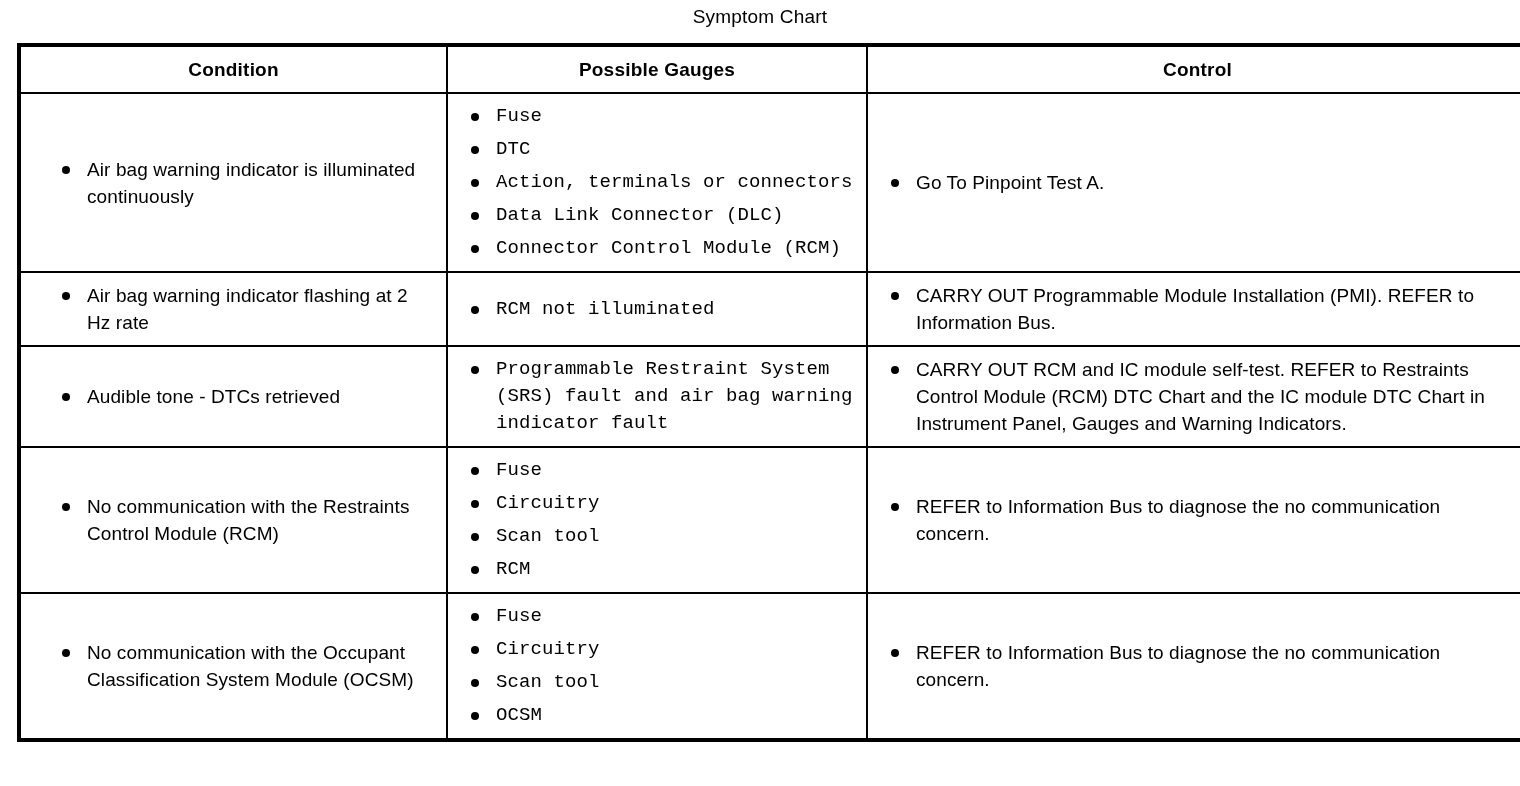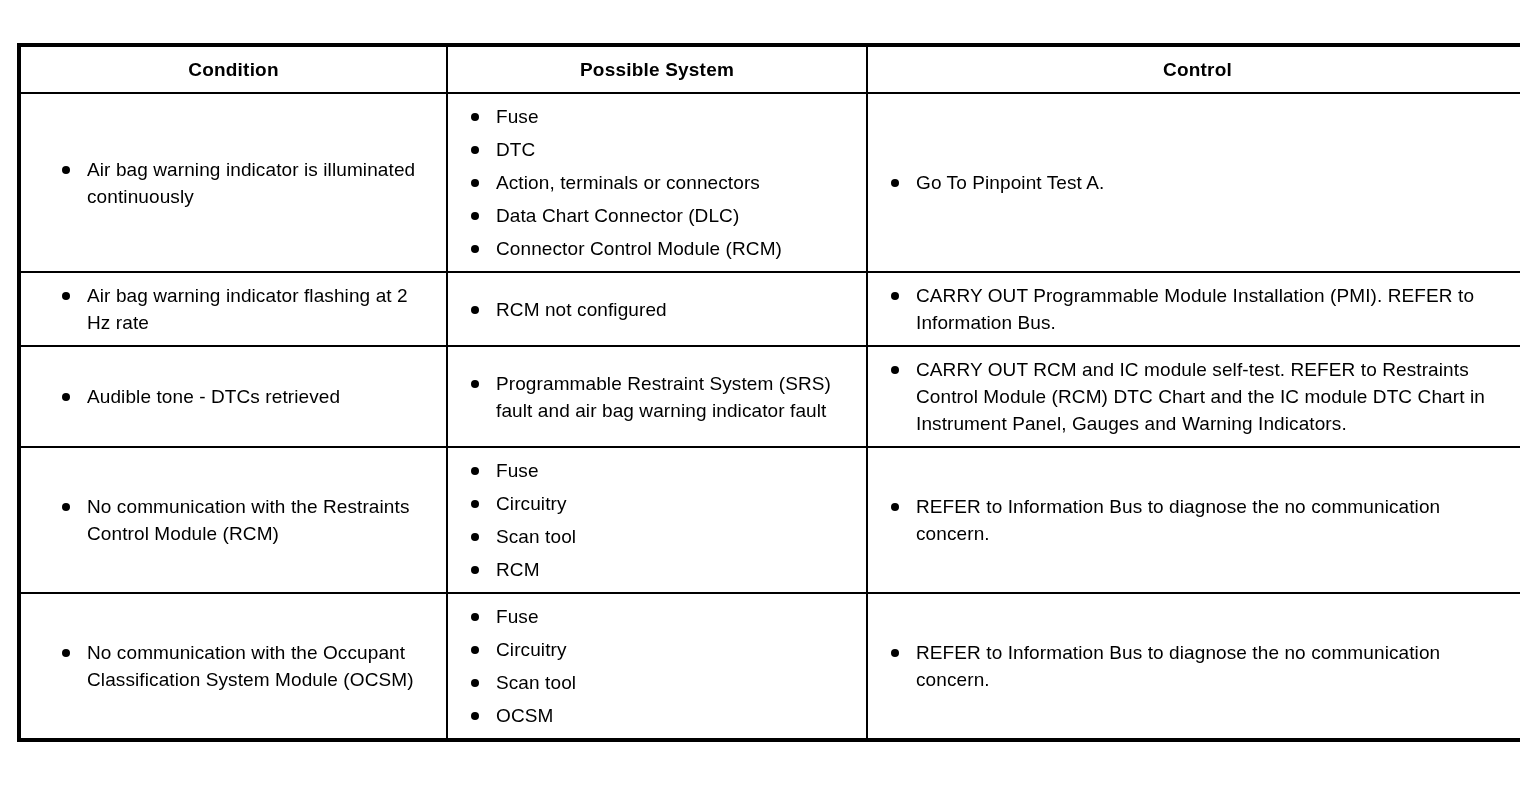--- a/index.html
+++ b/index.html
@@ -98,61 +98,62 @@
     height: 8px;
     border-radius: 50%;
     background: #000;
   }
 
   
   ul.bullets.tight > li + li {
   }
 
   .cell-cond .cell-inner { padding-left: 32px; }
-  .cell-src  .cell-inner { padding-left: 14px; }
+  .cell-src  .cell-inner { padding-left: 14px; font-family: Liberation Mono, monospace; }
   .cell-act  .cell-inner { padding-left: 14px; }
 
   td.cell-cond, td.cell-src, td.cell-act { vertical-align: middle; }
 </style>
 </head>
 <body>
 
 <div id="page">
 
+  <div class="chart-title">Symptom Chart</div>
 
   <table class="symptom-table">
     <colgroup>
       <col class="c-cond">
       <col class="c-src">
       <col class="c-act">
     </colgroup>
     <thead>
       <tr>
         <th>Condition</th>
-        <th>Possible System</th>
+        <th>Possible Gauges</th>
         <th>Control</th>
       </tr>
     </thead>
     <tbody>
 
       <tr>
         <td class="cell-cond">
           <div class="cell-inner">
             <ul class="bullets">
               <li>Air bag warning indicator is illuminated continuously</li>
             </ul>
           </div>
         </td>
         <td class="cell-src">
           <div class="cell-inner">
             <ul class="bullets tight">
               <li>Fuse</li>
               <li>DTC</li>
               <li>Action, terminals or connectors</li>
-              <li>Data Chart Connector (DLC)</li>
+              <li>Data Link Connector (DLC)</li>
               <li>Connector Control Module (RCM)</li>
             </ul>
           </div>
         </td>
         <td class="cell-act">
           <div class="cell-inner">
             <ul class="bullets">
               <li>Go To Pinpoint Test A.</li>
             </ul>
           </div>
@@ -163,21 +164,21 @@
         <td class="cell-cond">
           <div class="cell-inner">
             <ul class="bullets">
               <li>Air bag warning indicator flashing at 2 Hz rate</li>
             </ul>
           </div>
         </td>
         <td class="cell-src">
           <div class="cell-inner">
             <ul class="bullets">
-              <li>RCM not configured</li>
+              <li>RCM not illuminated</li>
             </ul>
           </div>
         </td>
         <td class="cell-act">
           <div class="cell-inner">
             <ul class="bullets">
               <li>CARRY OUT Programmable Module Installation (PMI). REFER to Information Bus.</li>
             </ul>
           </div>
         </td>

